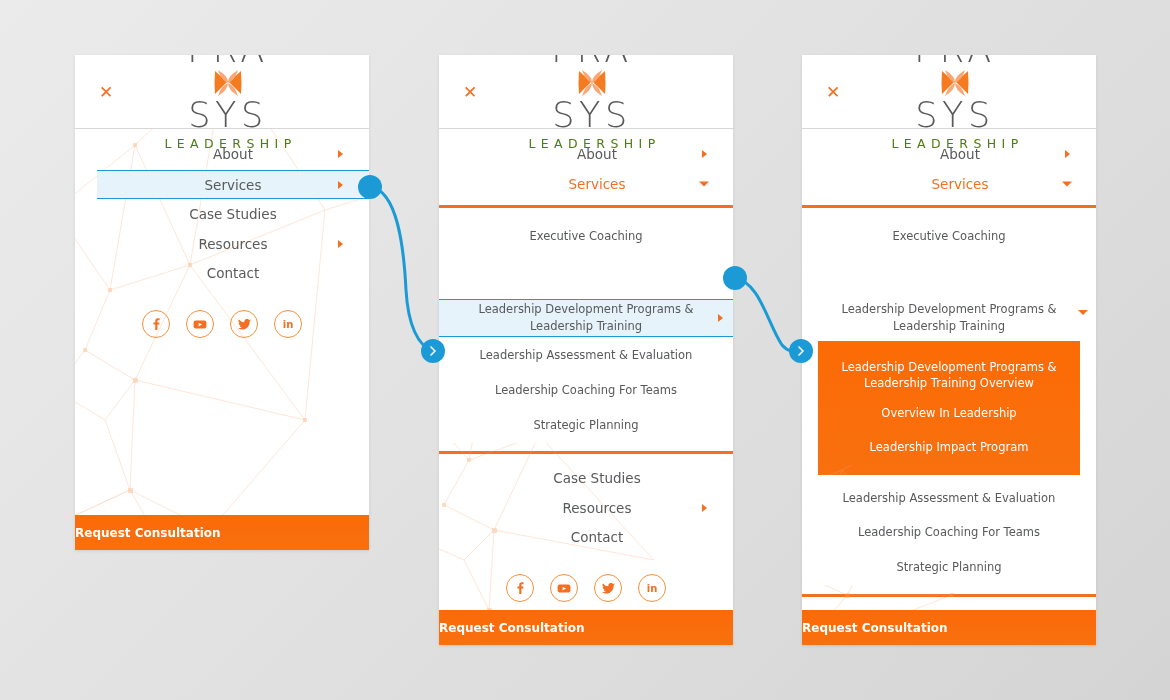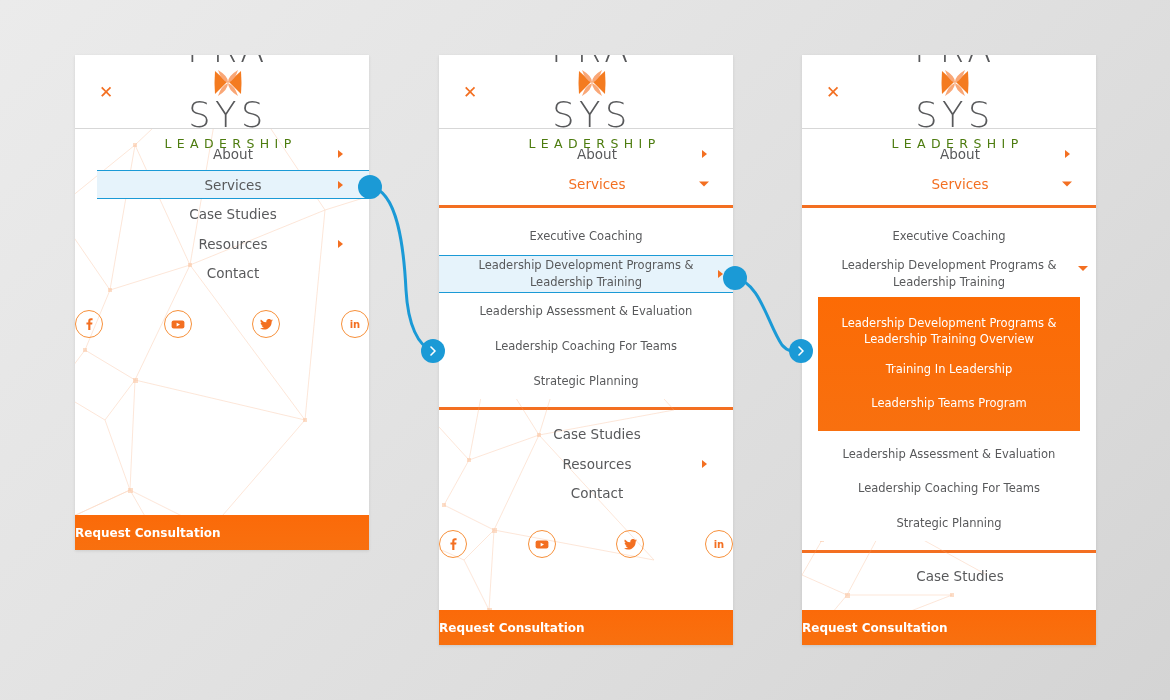--- a/index.html
+++ b/index.html
@@ -66,39 +66,39 @@
   }
   .rule{height:3px;background:#f36f21;margin:0;}
 
   
   .sub{position:relative;background:#fff;}
   .sub .si{
     position:relative;display:flex;align-items:center;justify-content:center;text-align:center;
     font-size:11.5px;color:#58595b;font-family:"DejaVu Sans",sans-serif;line-height:17px;
     height:35px;box-sizing:border-box;padding:0 18px;
   }
-  .sub .si.two{height:35px;}
+  .sub .si.two{height:35px;margin-top:44px;}
   .si .arrow-r{
     position:absolute;right:10px;top:50%;transform:translateY(-50%);
     width:0;height:0;border-left:5px solid #f36f21;border-top:4px solid transparent;border-bottom:4px solid transparent;
   }
   .si .arrow-d{
     position:absolute;right:8px;top:calc(50% - 8px);
     width:0;height:0;border-left:5px solid transparent;border-right:5px solid transparent;
     border-top:5px solid #f36f21;
   }
   .sub3{background:#fb6a09;background:linear-gradient(180deg,#fc6b05 0%,#f8700f 100%);}
   .sub3 .si3{
     display:flex;align-items:center;justify-content:center;text-align:center;
     color:#ffffff;font-size:11.5px;line-height:16px;font-family:"DejaVu Sans",sans-serif;
     padding:0 20px;box-sizing:border-box;
   }
 
   
-  .social{display:flex;justify-content:space-between;gap:16px;position:relative;}
+  .social{display:flex;justify-content:center;gap:16px;position:relative;}
   .sc{
     width:26px;height:26px;border-radius:50%;border:1.4px solid #f7903a;
     display:flex;align-items:center;justify-content:center;color:#f36f21;
     font-family:"DejaVu Sans",sans-serif;font-weight:bold;
   }
   .sc svg{display:block;}
 
   .cta{
     position:absolute;left:0;bottom:0;width:100%;height:35px;
     background:linear-gradient(180deg,#fb6a09 0%,#f8700f 100%);
@@ -407,24 +407,24 @@
           <span>Leadership Development Programs &amp; Leadership Training</span>
           <i class="arrow-d"></i>
         </div>
       </div>
 
       <div class="sub3" style="margin:4px 16px 0 16px;padding:14px 0 12px 0;">
         <div class="si3" style="height:40px;">
           <span>Leadership Development Programs &amp; Leadership Training Overview</span>
         </div>
         <div class="si3" style="height:36px;">
-          <span>Training In Leadership</span>
+          <span>Overview In Leadership</span>
         </div>
         <div class="si3" style="height:32px;">
-          <span>Leadership Teams Program</span>
+          <span>Leadership Impact Program</span>
         </div>
       </div>
 
       <div class="sub" style="padding-top:6px;">
         <div class="si" style="height:34px;">
           <span>Leadership Assessment &amp; Evaluation</span>
         </div>
         <div class="si" style="height:35px;">
           <span>Leadership Coaching For Teams</span>
         </div>

